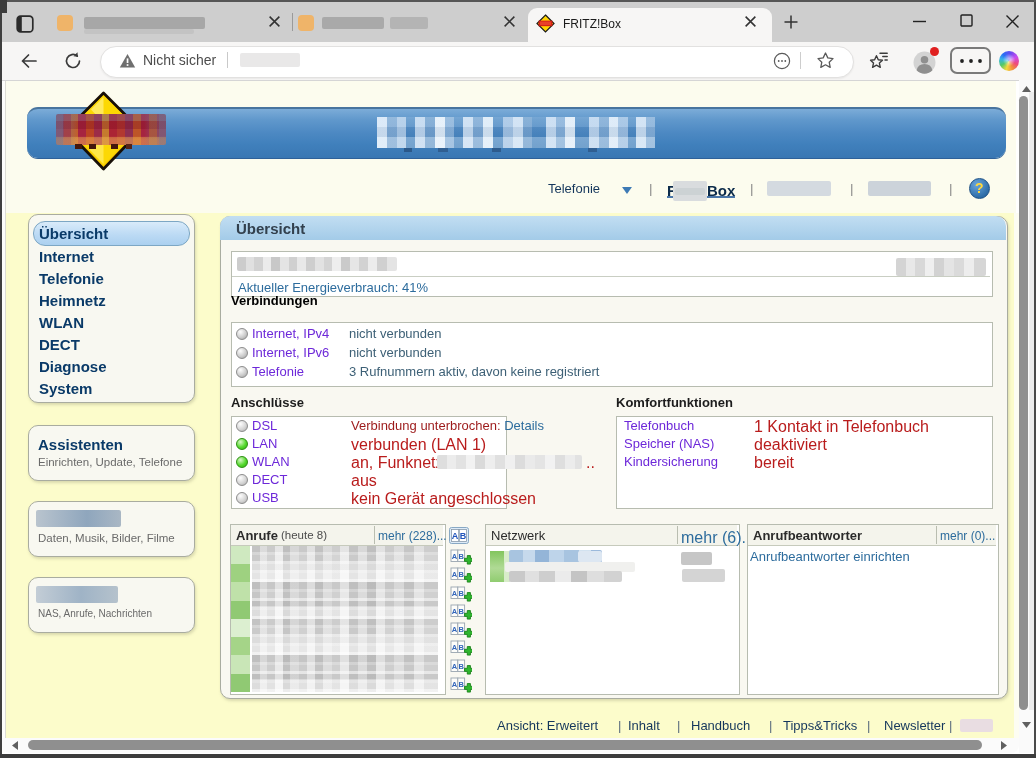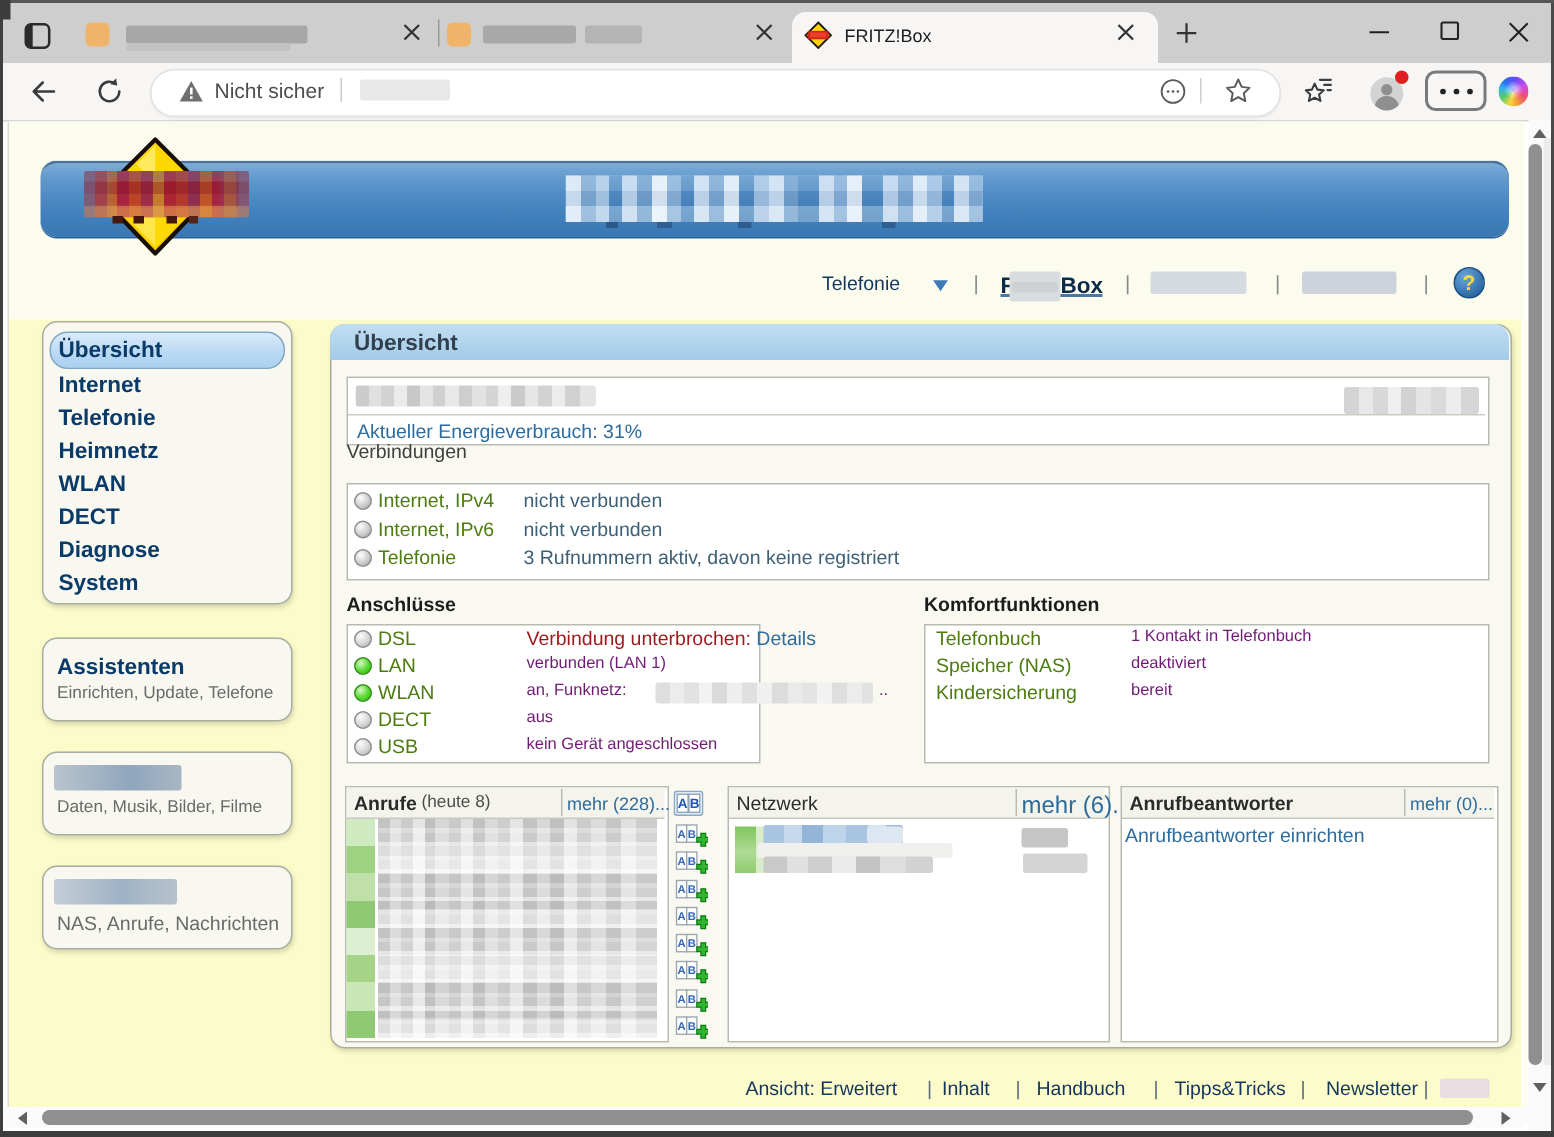--- a/index.html
+++ b/index.html
@@ -1,23 +1,23 @@
 <!DOCTYPE html>
 <html><head>
 <meta charset="utf-8">
 <style>
 html,body{margin:0;padding:0}
 body{width:1036px;height:758px;position:relative;overflow:hidden;font-family:"Liberation Sans",sans-serif;background:#fff}
 .a{position:absolute}
 .nav{font-size:15px;font-weight:bold;color:#0a3a68}
 .lnk{color:#2d6c9d;text-decoration:none}
 .blur{border-radius:2px}
-.lbl{font-size:13px;color:#4d7c0f}
+.lbl{font-size:13px;color:#6d28d9}
 .val{font-size:13px;color:#3d6076}
-.val2{font-size:11px;color:#701a75}
+.val2{font-size:16px;color:#b91c1c}
 .led-g,.led-b,.led-gr{width:10px;height:10px;border-radius:50%}
 .led-g{background:radial-gradient(circle at 35% 30%,#fdfdfd,#c9c9c9 60%,#9a9a9a);border:1px solid #8d8d8d}
 .led-b{background:radial-gradient(circle at 35% 30%,#fdfdfd,#d2d2d2 60%,#a5a5a5);border:1px solid #8d8d8d}
 .led-gr{background:radial-gradient(circle at 35% 30%,#d9f7c8,#55d92e 55%,#2fae12);border:1px solid #2d8f12}
 </style>
 </head>
 <body>
 
 <div class="a" style="left:0;top:0;width:1036px;height:42px;background:#cecece"></div>
 
@@ -189,33 +189,33 @@
 <div class="a" style="left:28px;top:425px;width:165px;height:54px;background:#f8f8f1;border:1px solid #a9aca0;border-radius:10px;box-shadow:1px 2px 3px rgba(120,120,90,.25)"></div>
 <div class="a nav" style="left:38px;top:436px">Assistenten</div>
 <div class="a" style="left:38px;top:456px;font-size:11.5px;color:#6a6a6a">Einrichten, Update, Telefone</div>
 
 <div class="a" style="left:28px;top:501px;width:165px;height:54px;background:#f8f8f1;border:1px solid #a9aca0;border-radius:10px;box-shadow:1px 2px 3px rgba(120,120,90,.25)"></div>
 <div class="a blur" style="left:36px;top:510px;width:85px;height:17px;background:linear-gradient(90deg,#b9c4ce,#8fa6bd 60%,#a9b7c4)"></div>
 <div class="a" style="left:38px;top:532px;font-size:11.5px;color:#6a6a6a">Daten, Musik, Bilder, Filme</div>
 
 <div class="a" style="left:28px;top:577px;width:165px;height:54px;background:#f8f8f1;border:1px solid #a9aca0;border-radius:10px;box-shadow:1px 2px 3px rgba(120,120,90,.25)"></div>
 <div class="a blur" style="left:36px;top:586px;width:82px;height:17px;background:linear-gradient(90deg,#c3cdd6,#9fb3c6 55%,#b5c2cc)"></div>
-<div class="a" style="left:38px;top:608px;font-size:13px;color:#6a6a6a">NAS, Anrufe, Nachrichten</div>
+<div class="a" style="left:38px;top:608px;font-size:10px;color:#6a6a6a">NAS, Anrufe, Nachrichten</div>
 
 <div class="a" style="left:220px;top:216px;width:786px;height:481px;background:#f9f8f1;border:1px solid #a9aca0;border-radius:10px;box-shadow:1px 2px 3px rgba(120,120,90,.25)"></div>
 <div class="a" style="left:220px;top:216px;width:786px;height:24px;border-radius:10px 10px 0 0;background:linear-gradient(#c2def2,#a3cbe8)"></div>
 <div class="a" style="left:236px;top:220px;font-size:15px;font-weight:bold;color:#32404d">Übersicht</div>
 
 <div class="a" style="left:231px;top:251px;width:760px;height:44px;background:#fff;border:1px solid #b7bcb0"></div>
 <div class="a blur" style="left:237px;top:257px;width:160px;height:14px;background:repeating-linear-gradient(90deg,#cccccc 0 9px,#e0e0e0 9px 17px,#d2d2d2 17px 26px,#ebebeb 26px 34px,#c8c8c8 34px 43px,#e4e4e4 43px 52px,#d0d0d0 52px 60px,#e8e8e8 60px 69px,#cecece 69px 78px,#e2e2e2 78px 87px,#d4d4d4 87px 95px,#eeeeee 95px 104px,#cacaca 104px 113px,#e6e6e6 113px 122px,#d2d2d2 122px 131px,#ececec 131px 140px,#d0d0d0 140px 150px,#e4e4e4 150px 160px)"></div>
 <div class="a blur" style="left:896px;top:258px;width:90px;height:18px;background:repeating-linear-gradient(90deg,#d4d4d4 0 10px,#e8e8e8 10px 19px,#d8d8d8 19px 29px,#efefef 29px 38px,#d2d2d2 38px 48px,#e4e4e4 48px 58px,#dadada 58px 68px,#ededed 68px 78px,#d6d6d6 78px 90px)"></div>
 <div class="a" style="left:232px;top:276px;width:758px;height:1px;background:#c9cec3"></div>
-<div class="a" style="left:238px;top:280px;font-size:13px;color:#2d6c9d">Aktueller Energieverbrauch: 31%</div>
-
-<div class="a" style="left:231px;top:293px;font-size:13px;font-weight:normal;color:#404040">Verbindungen</div>
+<div class="a" style="left:238px;top:280px;font-size:13px;color:#2d6c9d">Aktueller Energieverbrauch: 41%</div>
+
+<div class="a" style="left:231px;top:293px;font-size:13px;font-weight:bold;color:#000000">Verbindungen</div>
 <div class="a" style="left:231px;top:322px;width:760px;height:63px;background:#fff;border:1px solid #b7bcb0"></div>
 <div class="a led-g" style="left:236px;top:328px"></div>
 <div class="a lbl" style="left:252px;top:326px">Internet, IPv4</div>
 <div class="a val" style="left:349px;top:326px">nicht verbunden</div>
 <div class="a led-g" style="left:236px;top:347px"></div>
 <div class="a lbl" style="left:252px;top:345px">Internet, IPv6</div>
 <div class="a val" style="left:349px;top:345px">nicht verbunden</div>
 <div class="a led-g" style="left:236px;top:366px"></div>
 <div class="a lbl" style="left:252px;top:364px">Telefonie</div>
 <div class="a val" style="left:349px;top:364px">3 Rufnummern aktiv, davon keine registriert</div>

